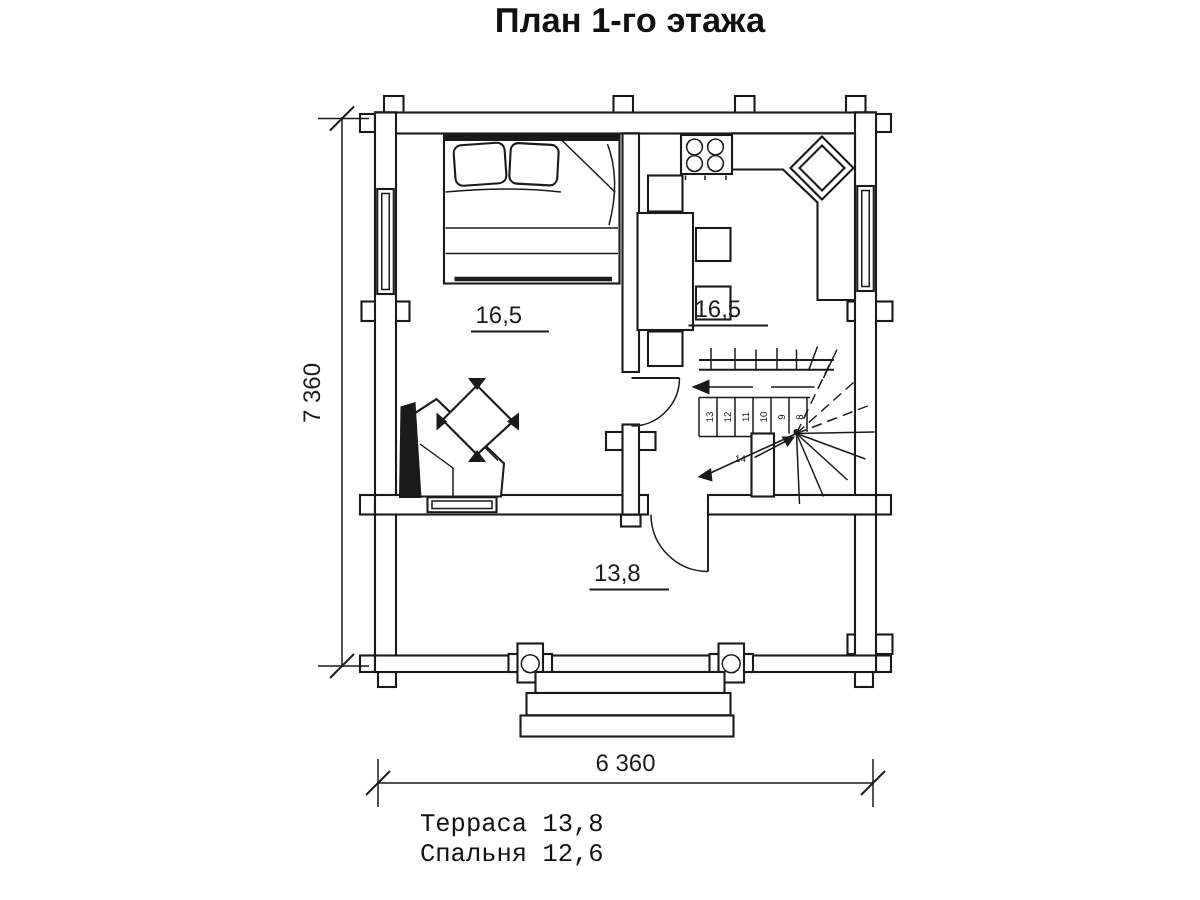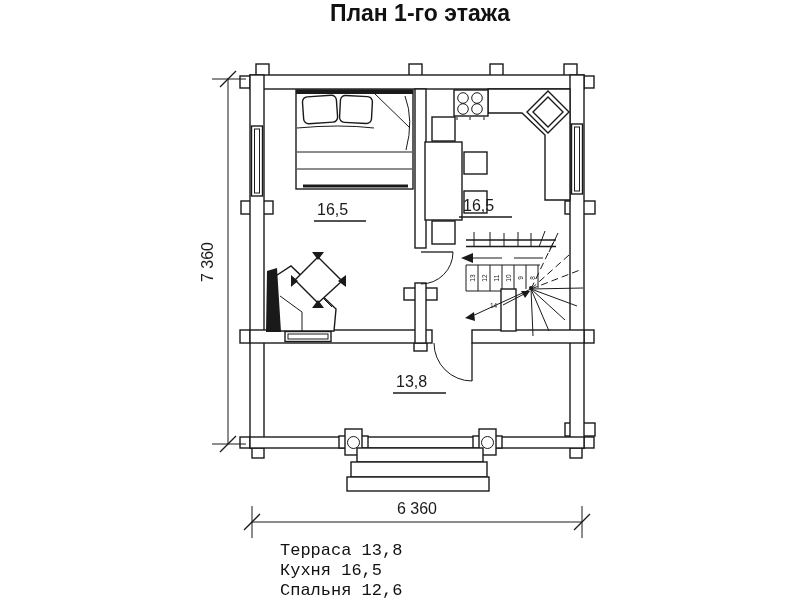--- a/index.html
+++ b/index.html
@@ -241,17 +241,16 @@
       <line class="thin" x1="252" y1="506" x2="252" y2="538"></line>
       <line class="thin" x1="582" y1="506" x2="582" y2="538"></line>
       <line class="ln" x1="244" y1="530" x2="260" y2="514"></line>
       <line class="ln" x1="574" y1="530" x2="590" y2="514"></line>
       <text class="dim-label" x="417" y="514" text-anchor="middle">6 360</text>
     </g>
   </svg>
 
   <div id="legend">
     <div>Терраса 13,8</div>
-    <div>Кухня 16,5</div>
     <div>Спальня 12,6</div>
   </div>
 
 </div>
 
 </body></html>

